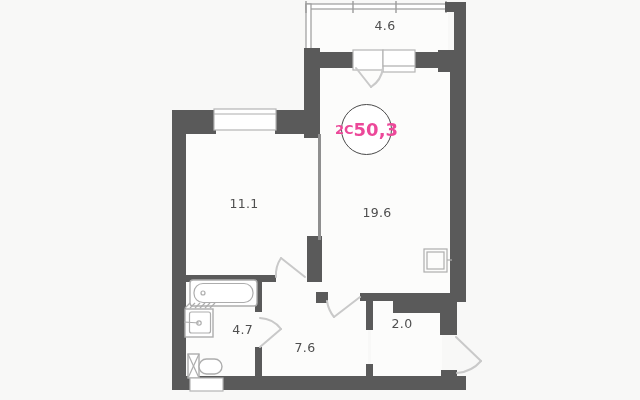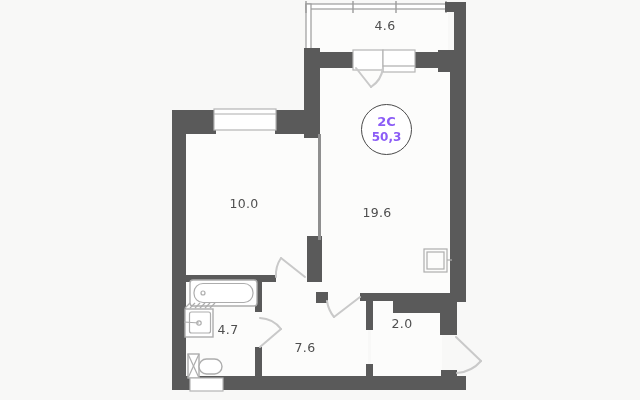--- a/index.html
+++ b/index.html
@@ -20,28 +20,28 @@
   .frame{fill:#ffffff;stroke:var(--thin,#b5b5b5);stroke-width:1.2;}
   .glass{fill:#ffffff;stroke:#9c9c9c;stroke-width:1.2;}
   .glasstick{stroke:#9c9c9c;stroke-width:1.4;}
   .fix{stroke:var(--fixture,#adadad);fill:#ffffff;stroke-width:1.4;}
   .fixline{stroke:var(--fixture,#adadad);stroke-width:1.2;fill:none;}
   .label{
     position:absolute;width:50px;text-align:center;
     font-size:12.5px;letter-spacing:.3px;color:var(--text,#4f4f4f);
   }
   .badge{
-    position:absolute;left:361px;top:104px;width:51px;height:51px;
+    position:absolute;left:341px;top:104px;width:51px;height:51px;
     border:1.5px solid var(--badge,#4a4a4a);border-radius:50%;
     background:#ffffff;box-sizing:border-box;
-    display:flex;flex-direction:column;align-items:center;justify-content:center;
-    color:#8b5cf6;
+    display:flex;align-items:center;justify-content:center;
+    color:#ec4899;
   }
   .badge .l1{font-size:13px;font-weight:bold;line-height:14px;}
-  .badge .l2{font-size:12px;font-weight:bold;line-height:16px;}
+  .badge .l2{font-size:18px;font-weight:bold;line-height:16px;}
 </style>
 </head>
 <body>
 
 <div id="plan">
   <svg width="640" height="400" viewBox="0 0 640 400">
 
     <g>
       <rect class="room" x="308" y="6" width="140" height="46"></rect>
       <rect class="room" x="186" y="130" width="133" height="147"></rect>
@@ -140,23 +140,23 @@
       <g>
         <rect class="fixline" x="424" y="249" width="23" height="23"></rect>
         <rect class="fixline" x="427" y="252" width="17" height="17"></rect>
         <line class="fixline" x1="447" y1="260" x2="452" y2="260"></line>
       </g>
       <rect class="frame" x="190" y="378" width="33" height="13"></rect>
     </g>
   </svg>
 
   <div class="label" style="left:360px;top:18px;">4.6</div>
-  <div class="label" style="left:219px;top:196px;">10.0</div>
+  <div class="label" style="left:219px;top:196px;">11.1</div>
   <div class="label" style="left:352px;top:189px;margin-top:16px;">19.6</div>
-  <div class="label" style="left:203px;top:322px;">4.7</div>
+  <div class="label" style="left:203px;top:322px;text-align:right;">4.7</div>
   <div class="label" style="left:280px;top:340px;">7.6</div>
   <div class="label" style="left:377px;top:316px;">2.0</div>
 
   <div class="badge">
     <span class="l1">2C</span>
     <span class="l2">50,3</span>
   </div>
 </div>
 
 </body></html>

